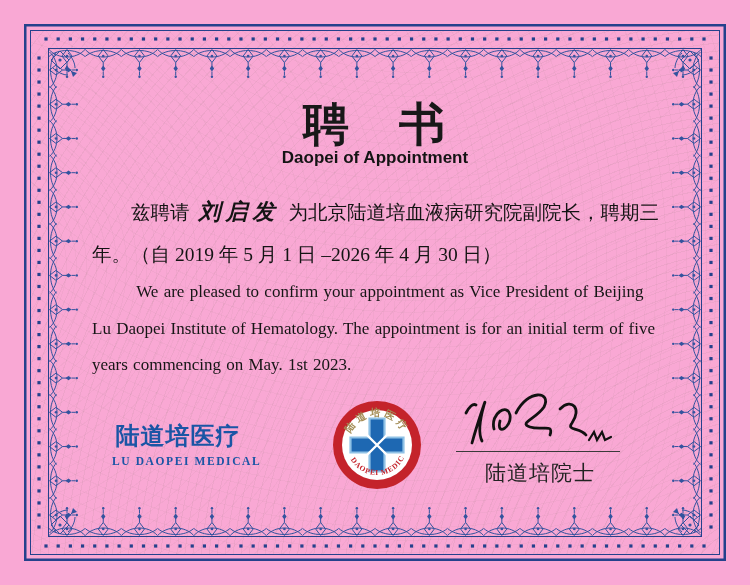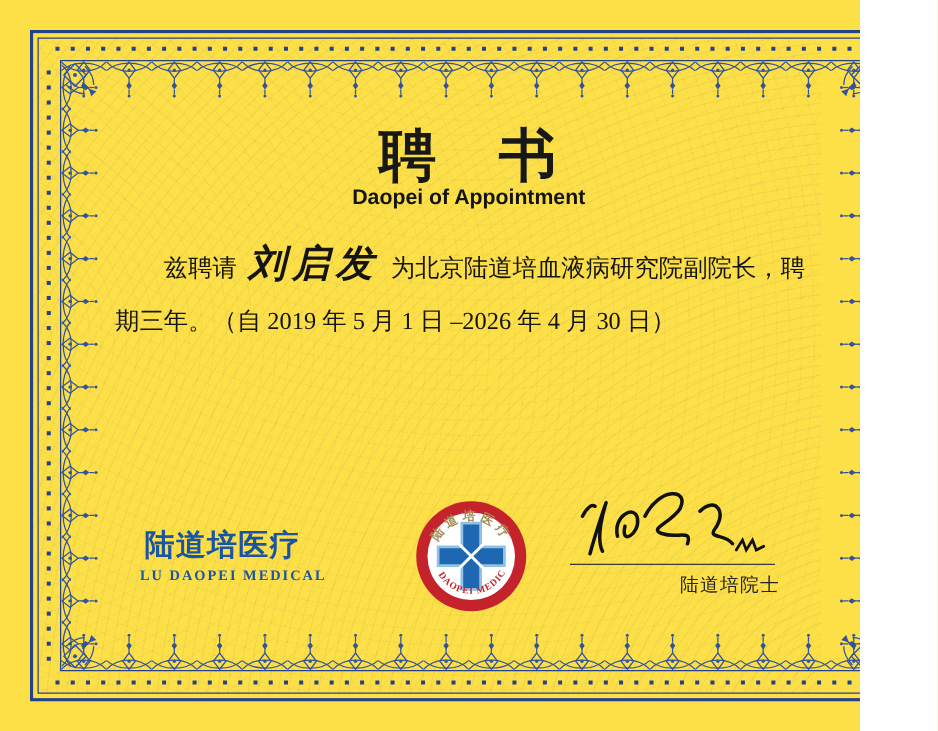--- a/index.html
+++ b/index.html
@@ -1,17 +1,17 @@
 <!DOCTYPE html>
 <html><head>
 <meta charset="utf-8">
 <style>
   html,body{margin:0;padding:0;background:#fff;}
   .page{
-    position:relative;width:688px;height:585px;background:#fde047;
+    position:relative;width:750px;height:585px;background:#f9a8d4;
     overflow:hidden;font-family:"Liberation Serif",serif;
   }
   
   .page::before{
     content:"";position:absolute;inset:31px;pointer-events:none;
     background:
       repeating-radial-gradient(circle at 108% 112%, rgba(125,115,100,.085) 0 1px, transparent 1px 8px),
       repeating-radial-gradient(circle at -8% 45%, rgba(125,115,100,.055) 0 1px, transparent 1px 10px),
       repeating-radial-gradient(circle at 55% -45%, rgba(125,115,100,.05) 0 1px, transparent 1px 12px);
   }
@@ -27,21 +27,21 @@
     position:absolute;top:148px;left:0;width:750px;text-align:center;
     font-size:17px;font-weight:bold;color:#141414;margin:0;
     font-family:"Liberation Sans",sans-serif;
   }
   .cn-para{
     position:absolute;left:92px;top:191px;width:568px;margin:0;
     font-size:19.5px;line-height:42px;color:#141414;text-indent:2em;
     font-family:"Liberation Serif",serif;
   }
   .appointee{
-    font-size:30px;font-style:italic;letter-spacing:5px;
+    font-size:22px;font-style:italic;letter-spacing:5px;
     font-family:cursive,serif;padding:0 9px;font-weight:600;
   }
   .en-para{
     position:absolute;left:92px;top:274px;width:572px;margin:0;
     font-size:17px;line-height:36.5px;color:#161616;text-indent:2.6em;
     font-family:"Liberation Serif",serif;word-spacing:1px;
   }
   .wordmark{
     position:absolute;left:112px;top:420px;width:132px;text-align:center;
   }
@@ -51,21 +51,21 @@
   }
   .wordmark-en{
     margin-top:3px;font-size:11.5px;font-weight:bold;color:#1a55a5;
     letter-spacing:1.6px;font-family:"Liberation Serif",serif;white-space:nowrap;
   }
   .seal{position:absolute;left:331px;top:399px;}
   .sign-block{position:absolute;left:456px;top:383px;width:168px;}
   .sign-svg{display:block;}
   .sign-line{border-top:1.5px solid #3a3a3a;width:164px;margin:2px 0 0 0;}
   .sign-name{
-    text-align:right;font-size:15px;color:#222;margin-top:7px;
+    text-align:center;font-size:21px;color:#222;margin-top:7px;
     font-family:"Liberation Serif",serif;letter-spacing:1px;
   }
 </style>
 </head>
 <body>
 
 <div class="page">
 
   <svg id="frame-svg" width="750" height="585" viewBox="0 0 750 585">
     <defs>
@@ -357,20 +357,21 @@
   </svg>
 
   <div class="content">
 
     <h1 class="title">聘　书</h1>
 
     <h2 class="subtitle">Daopei of Appointment</h2>
 
     <p class="cn-para"><span>兹聘请</span><span class="appointee">刘启发</span><span>为北京陆道培血液病研究院副院长，聘期三年。（自 2019 年 5 月 1 日 –2026 年 4 月 30 日）</span></p>
 
+    <p class="en-para">We are pleased to confirm your appointment as Vice President of Beijing Lu Daopei Institute of Hematology. The appointment is for an initial term of five years commencing on May. 1st 2023.</p>
 
     <div class="wordmark">
       <div class="wordmark-cn">陆道培医疗</div>
       <div class="wordmark-en">LU DAOPEI MEDICAL</div>
     </div>
 
     <svg class="seal" width="92" height="92" viewBox="-46 -46 92 92">
       <circle r="44" fill="#c4232b"></circle>
       <circle r="35" fill="#ffffff"></circle>
       <defs>

